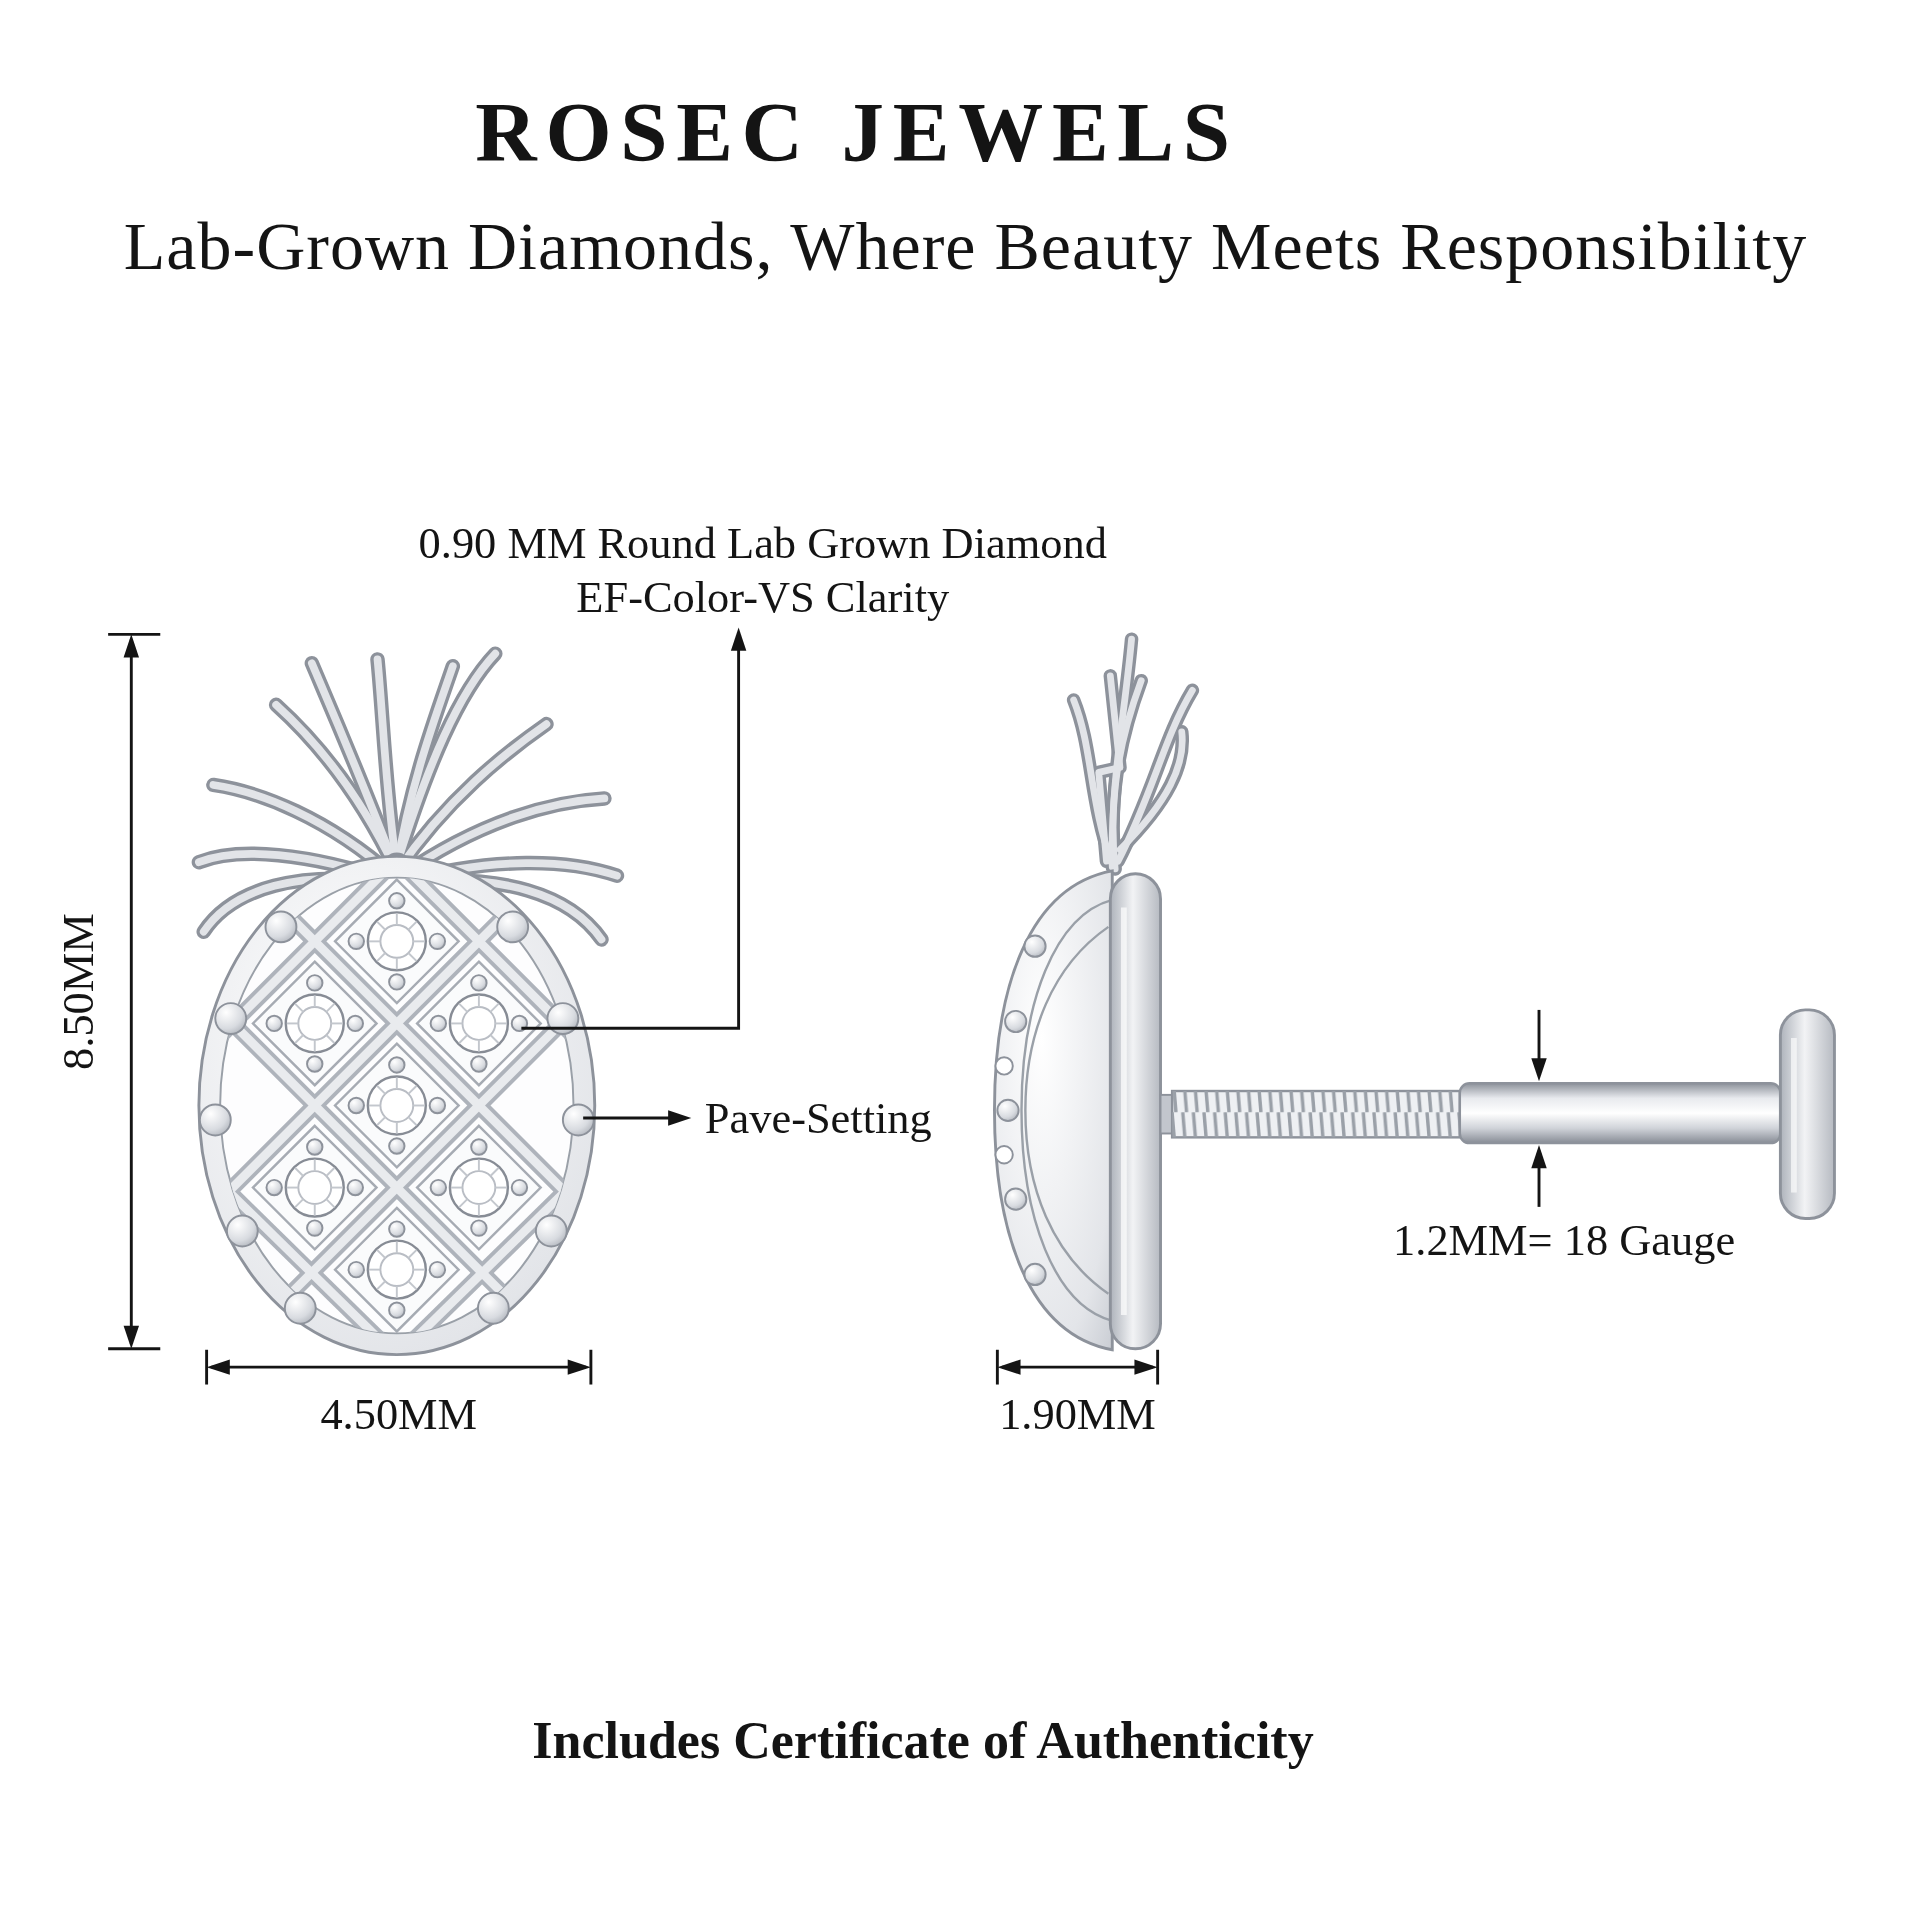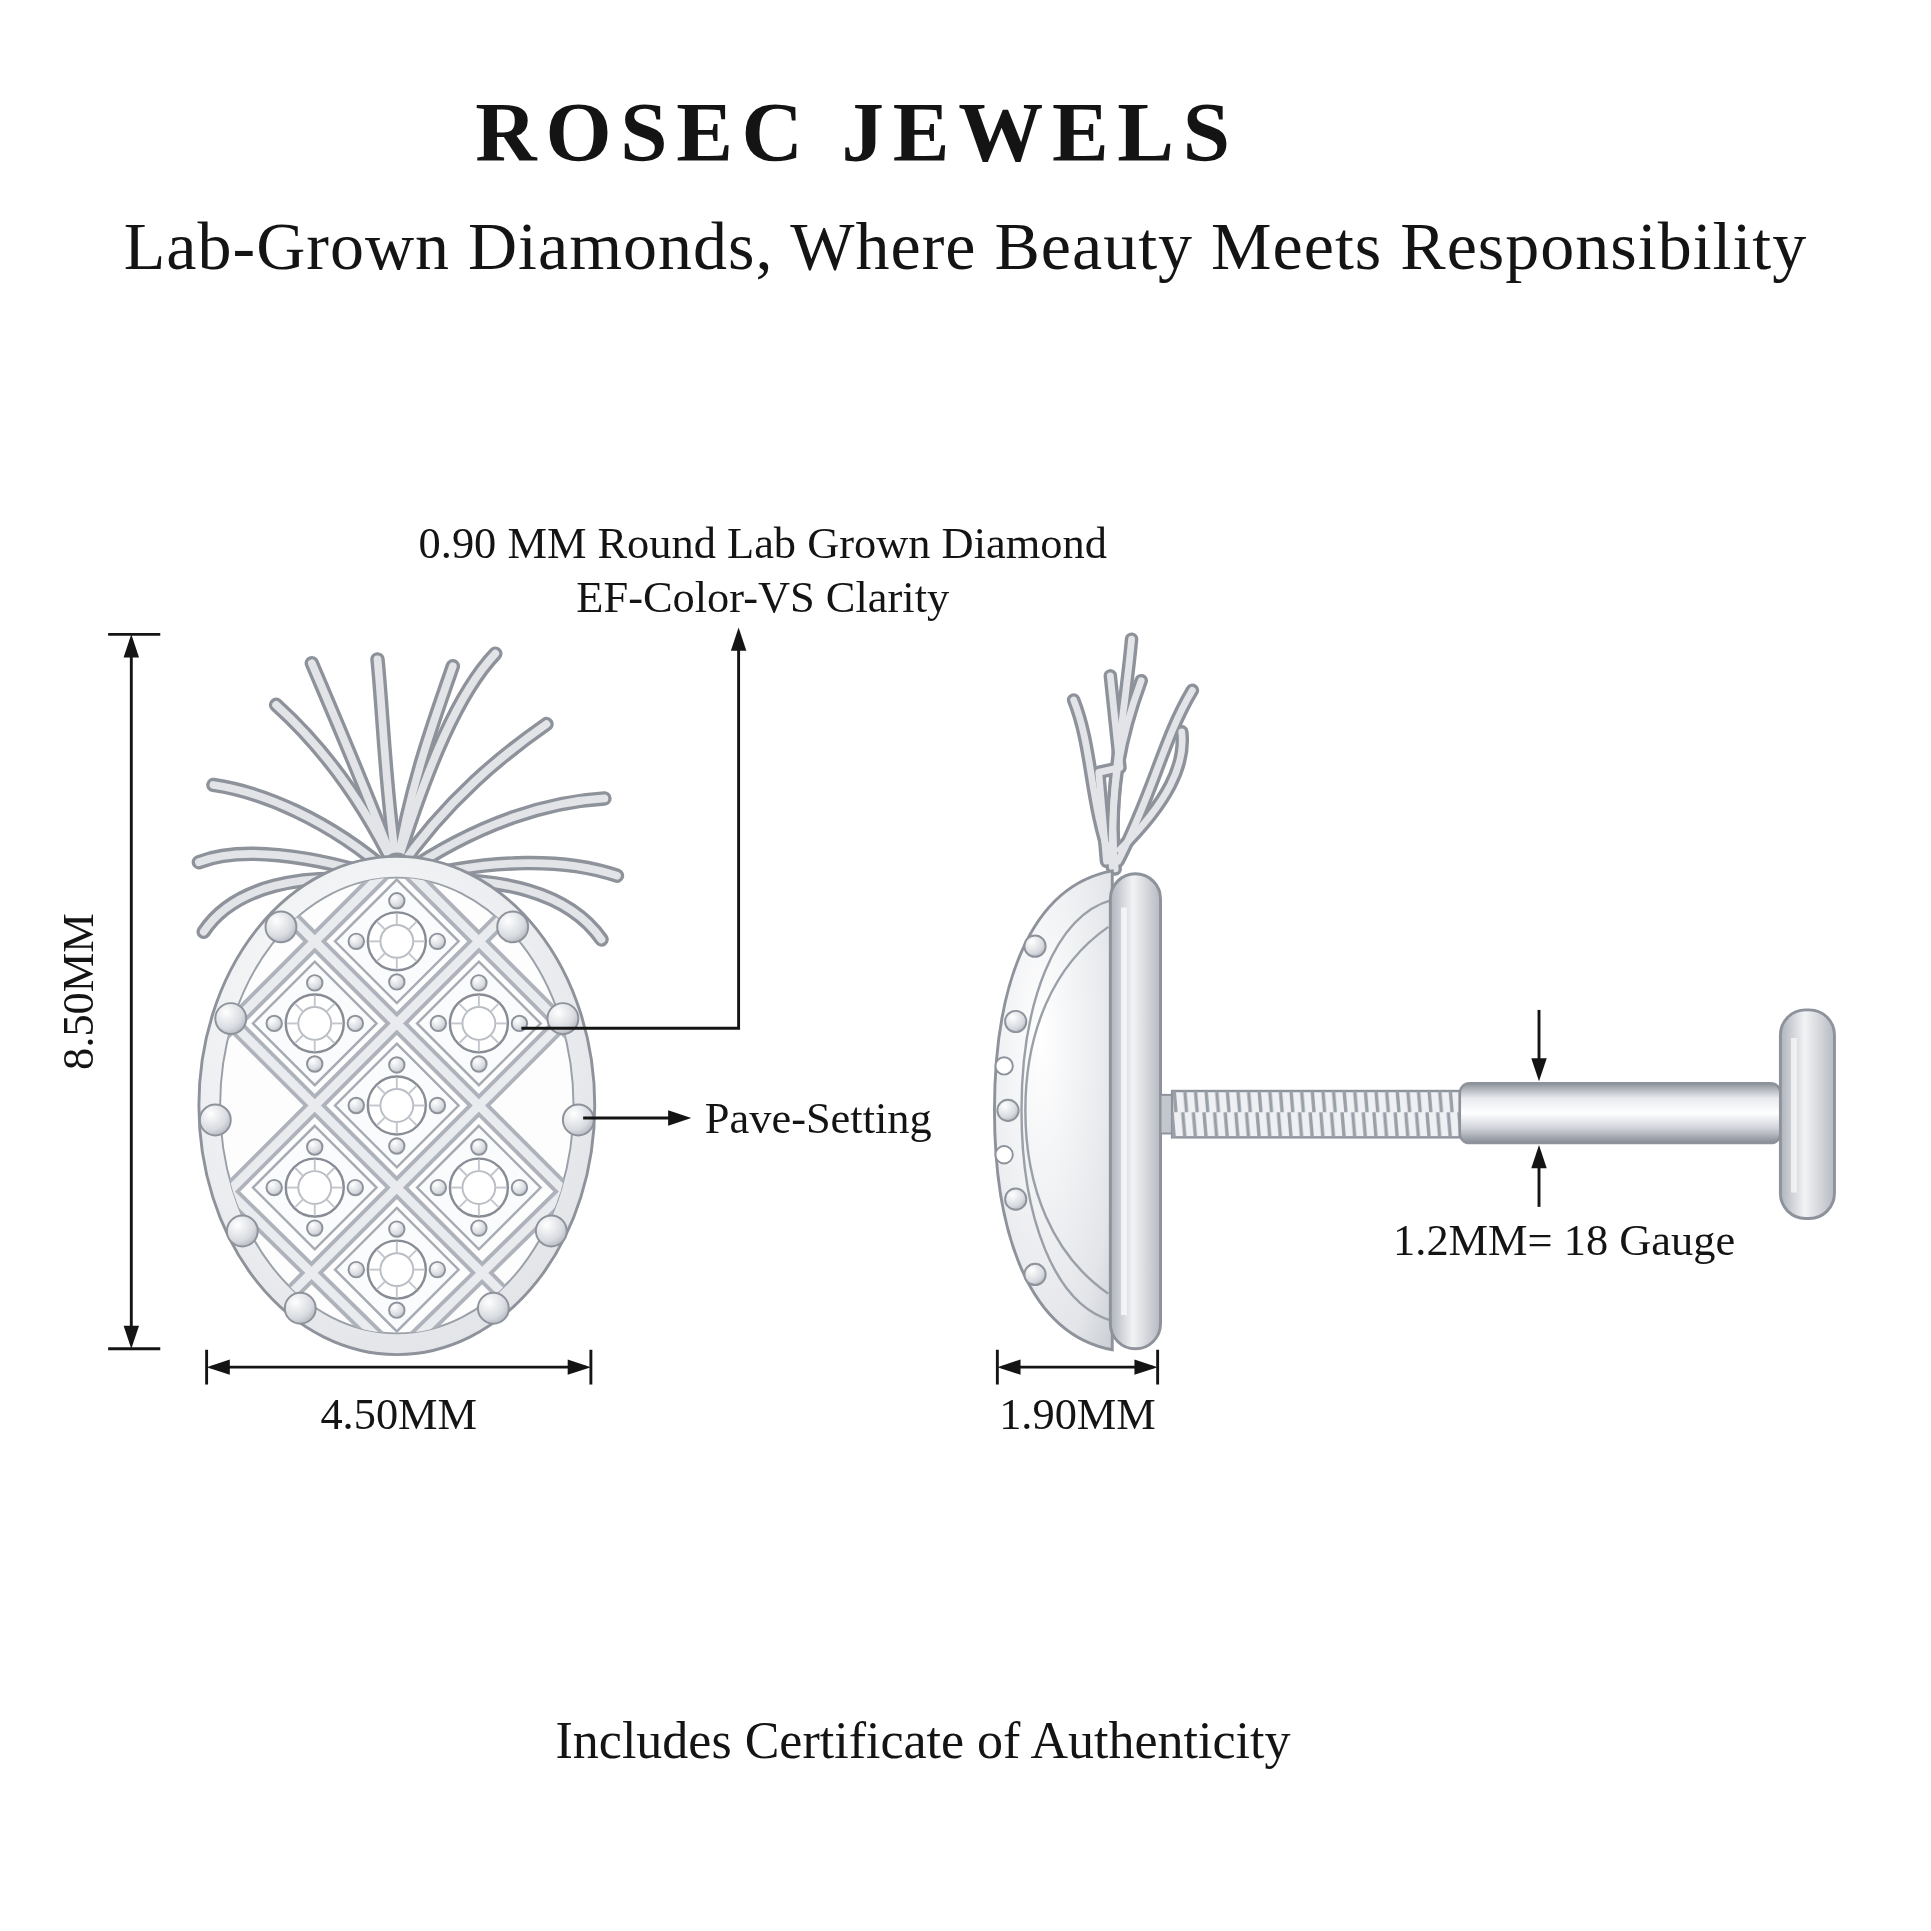--- a/index.html
+++ b/index.html
@@ -10,21 +10,21 @@
   .brand-title{
     position:absolute;top:83px;left:0;width:1714px;text-align:center;
     font-size:85px;font-weight:700;letter-spacing:8.7px;
   }
   .brand-subtitle{
     position:absolute;top:207px;left:0;width:1931px;text-align:center;
     font-size:68px;font-weight:400;letter-spacing:1px;
   }
   .certificate-note{
     position:absolute;top:1711px;left:0;width:1846px;text-align:center;
-    font-size:52px;font-weight:400;
+    font-size:52px;font-weight:700;
   }
   svg.diagram{position:absolute;top:0;left:0;}
   svg text{font-family:"Liberation Serif", serif;fill:#141414;}
   .ann{font-size:46px;}
   .dim{font-size:46px;}
 </style>
 </head>
 <body>
 
 <div class="brand-title">ROSEC JEWELS</div>

